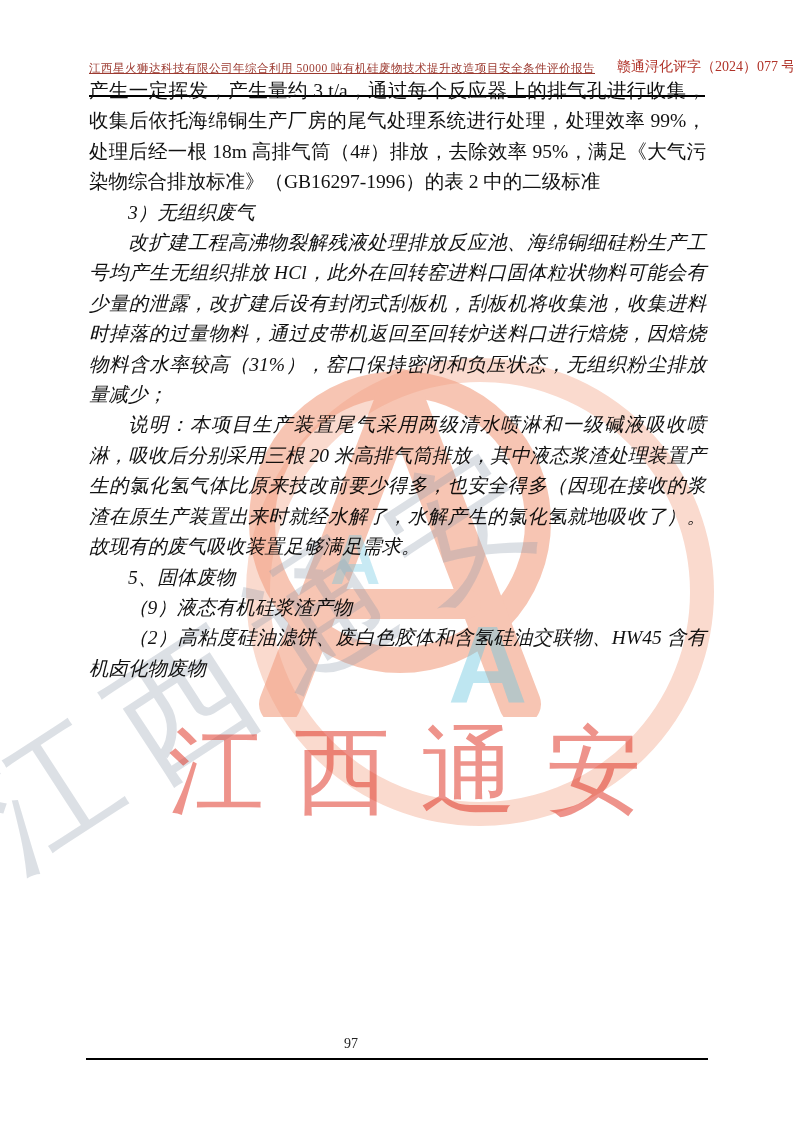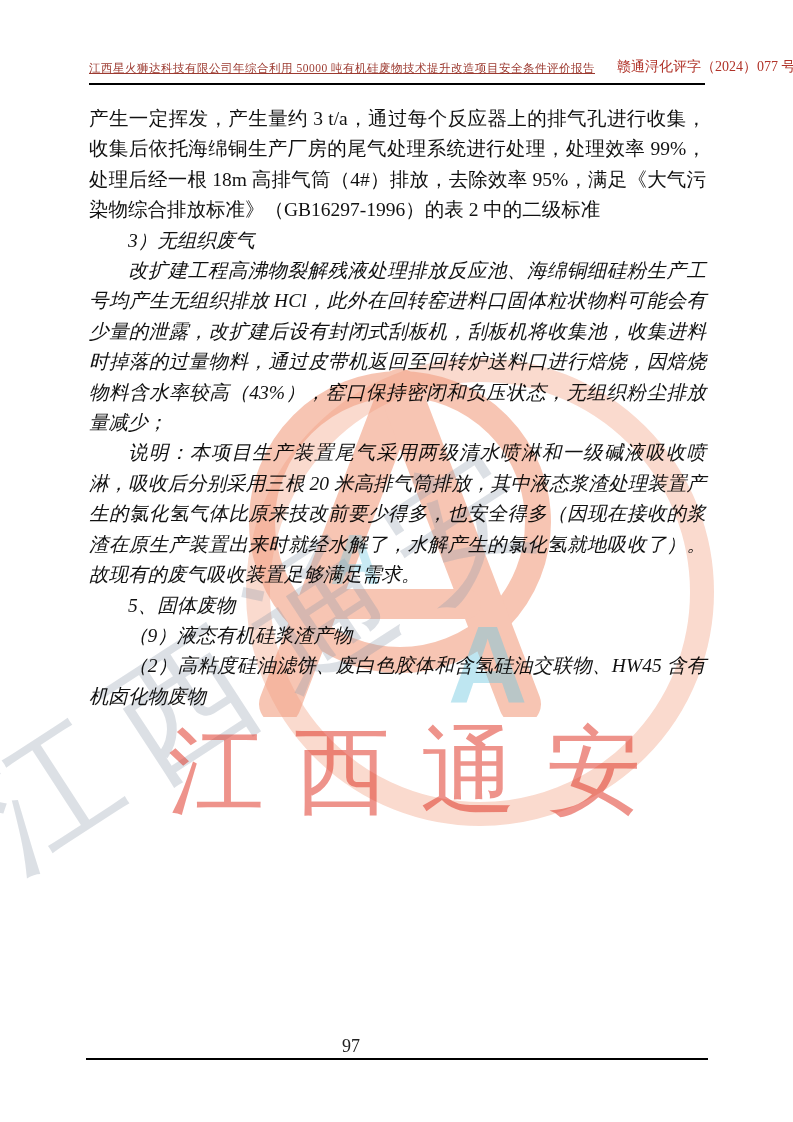--- a/index.html
+++ b/index.html
@@ -9,42 +9,42 @@
     margin:0 auto;
     background:#ffffff;
     overflow:hidden;
     font-family:"Liberation Serif","DejaVu Serif",serif;
   }
   
   .header{
     position:absolute;left:89px;top:58px;width:616px;
     display:flex;justify-content:space-between;align-items:flex-end;
     border-bottom:2px solid #000;
-    padding-bottom:7px;
+    padding-bottom:19px;
   }
   .header-left{
     font-size:11.5px;color:#9c3a30;text-decoration:underline;
     letter-spacing:0.5px;white-space:nowrap;
   }
   .header-right{
     font-size:14px;color:#b03228;white-space:nowrap;margin-left:22px;
   }
   
   .body-text{
-    position:absolute;left:89px;top:104px;width:617px;
+    position:absolute;left:89px;top:76px;width:617px;
     font-size:19.5px;line-height:30.4px;color:#111;
     text-align:justify;text-justify:inter-ideograph;
   }
   .body-text p{margin:0;}
   .para{text-indent:2em;font-style:italic;}
   .no-indent{text-indent:0;}
   
   .footer-number{
     position:absolute;left:0;top:1036px;width:702px;
-    text-align:center;font-size:18px;color:#222;
+    text-align:center;font-size:14px;color:#222;
   }
   .footer-rule{
     position:absolute;left:86px;top:1058px;width:622px;
     border-top:2px solid #000;height:0;
   }
   
   .watermark{
     position:absolute;inset:0;pointer-events:none;
     mix-blend-mode:multiply;
   }
@@ -80,21 +80,21 @@
 <div class="page">
 
   <div class="header">
     <span class="header-left">江西星火狮达科技有限公司年综合利用 50000 吨有机硅废物技术提升改造项目安全条件评价报告</span>
     <span class="header-right">赣通浔化评字（2024）077 号</span>
   </div>
 
   <div class="body-text">
     <p class="no-indent">产生一定挥发，产生量约 3 t/a，通过每个反应器上的排气孔进行收集，收集后依托海绵铜生产厂房的尾气处理系统进行处理，处理效率 99%，处理后经一根 18m 高排气筒（4#）排放，去除效率 95%，满足《大气污染物综合排放标准》（GB16297-1996）的表 2 中的二级标准</p>
     <p class="para">3）无组织废气</p>
-    <p class="para">改扩建工程高沸物裂解残液处理排放反应池、海绵铜细硅粉生产工号均产生无组织排放 HCl，此外在回转窑进料口固体粒状物料可能会有少量的泄露，改扩建后设有封闭式刮板机，刮板机将收集池，收集进料时掉落的过量物料，通过皮带机返回至回转炉送料口进行焙烧，因焙烧物料含水率较高（43%），窑口保持密闭和负压状态，无组织粉尘排放量减少；</p>
+    <p class="para">改扩建工程高沸物裂解残液处理排放反应池、海绵铜细硅粉生产工号均产生无组织排放 HCl，此外在回转窑进料口固体粒状物料可能会有少量的泄露，改扩建后设有封闭式刮板机，刮板机将收集池，收集进料时掉落的过量物料，通过皮带机返回至回转炉送料口进行焙烧，因焙烧物料含水率较高（31%），窑口保持密闭和负压状态，无组织粉尘排放量减少；</p>
     <p class="para">说明：本项目生产装置尾气采用两级清水喷淋和一级碱液吸收喷淋，吸收后分别采用三根 20 米高排气筒排放，其中液态浆渣处理装置产生的氯化氢气体比原来技改前要少得多，也安全得多（因现在接收的浆渣在原生产装置出来时就经水解了，水解产生的氯化氢就地吸收了）。故现有的废气吸收装置足够满足需求。</p>
     <p class="para">5、固体废物</p>
     <p class="para">（9）液态有机硅浆渣产物</p>
     <p class="para">（2）高粘度硅油滤饼、废白色胶体和含氢硅油交联物、HW45 含有机卤化物废物</p>
   </div>
 
   <div class="watermark">
 
     <svg class="stamp-main" width="345" height="365" viewBox="0 0 345 365">
       <circle cx="172" cy="170" r="138" fill="none" stroke="#f2a285" stroke-width="26"></circle>

